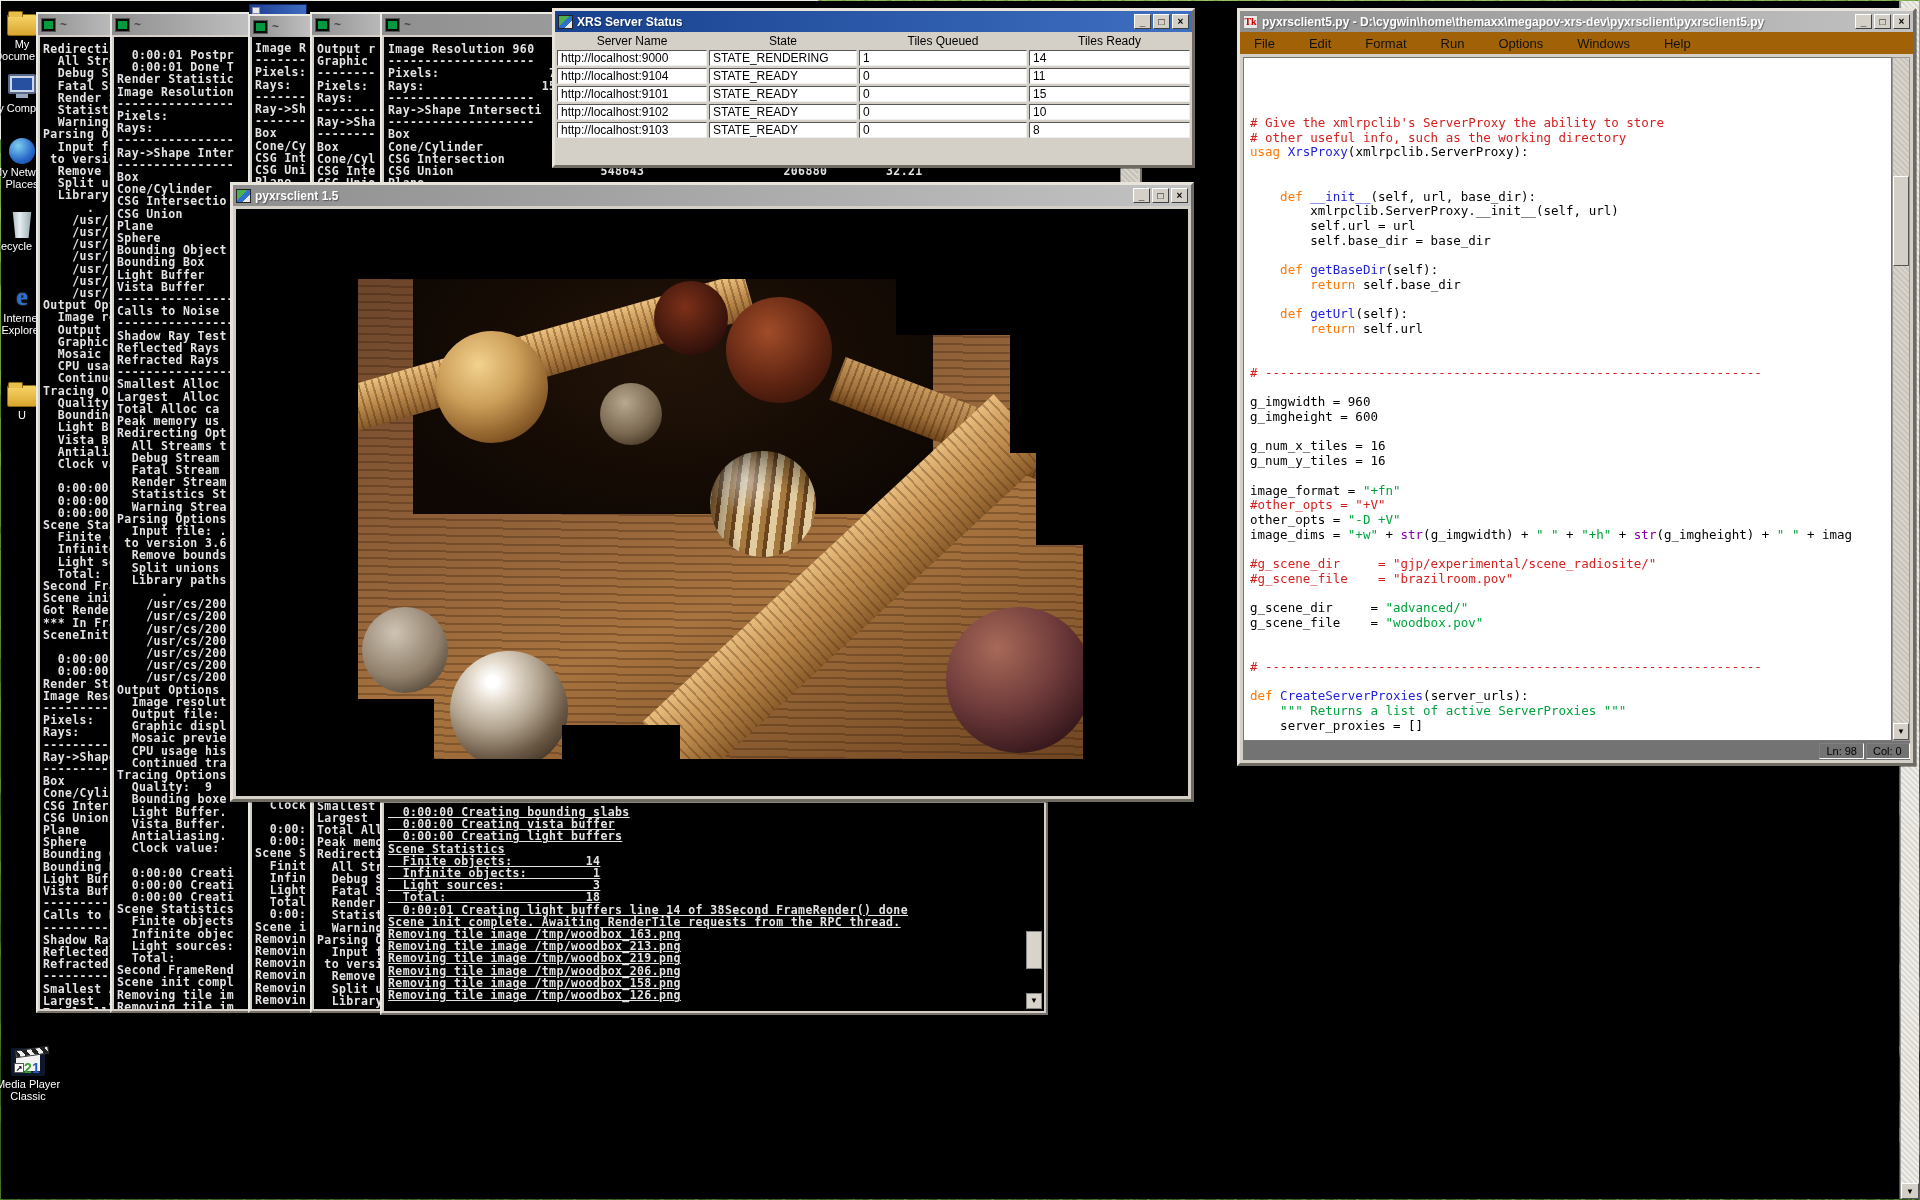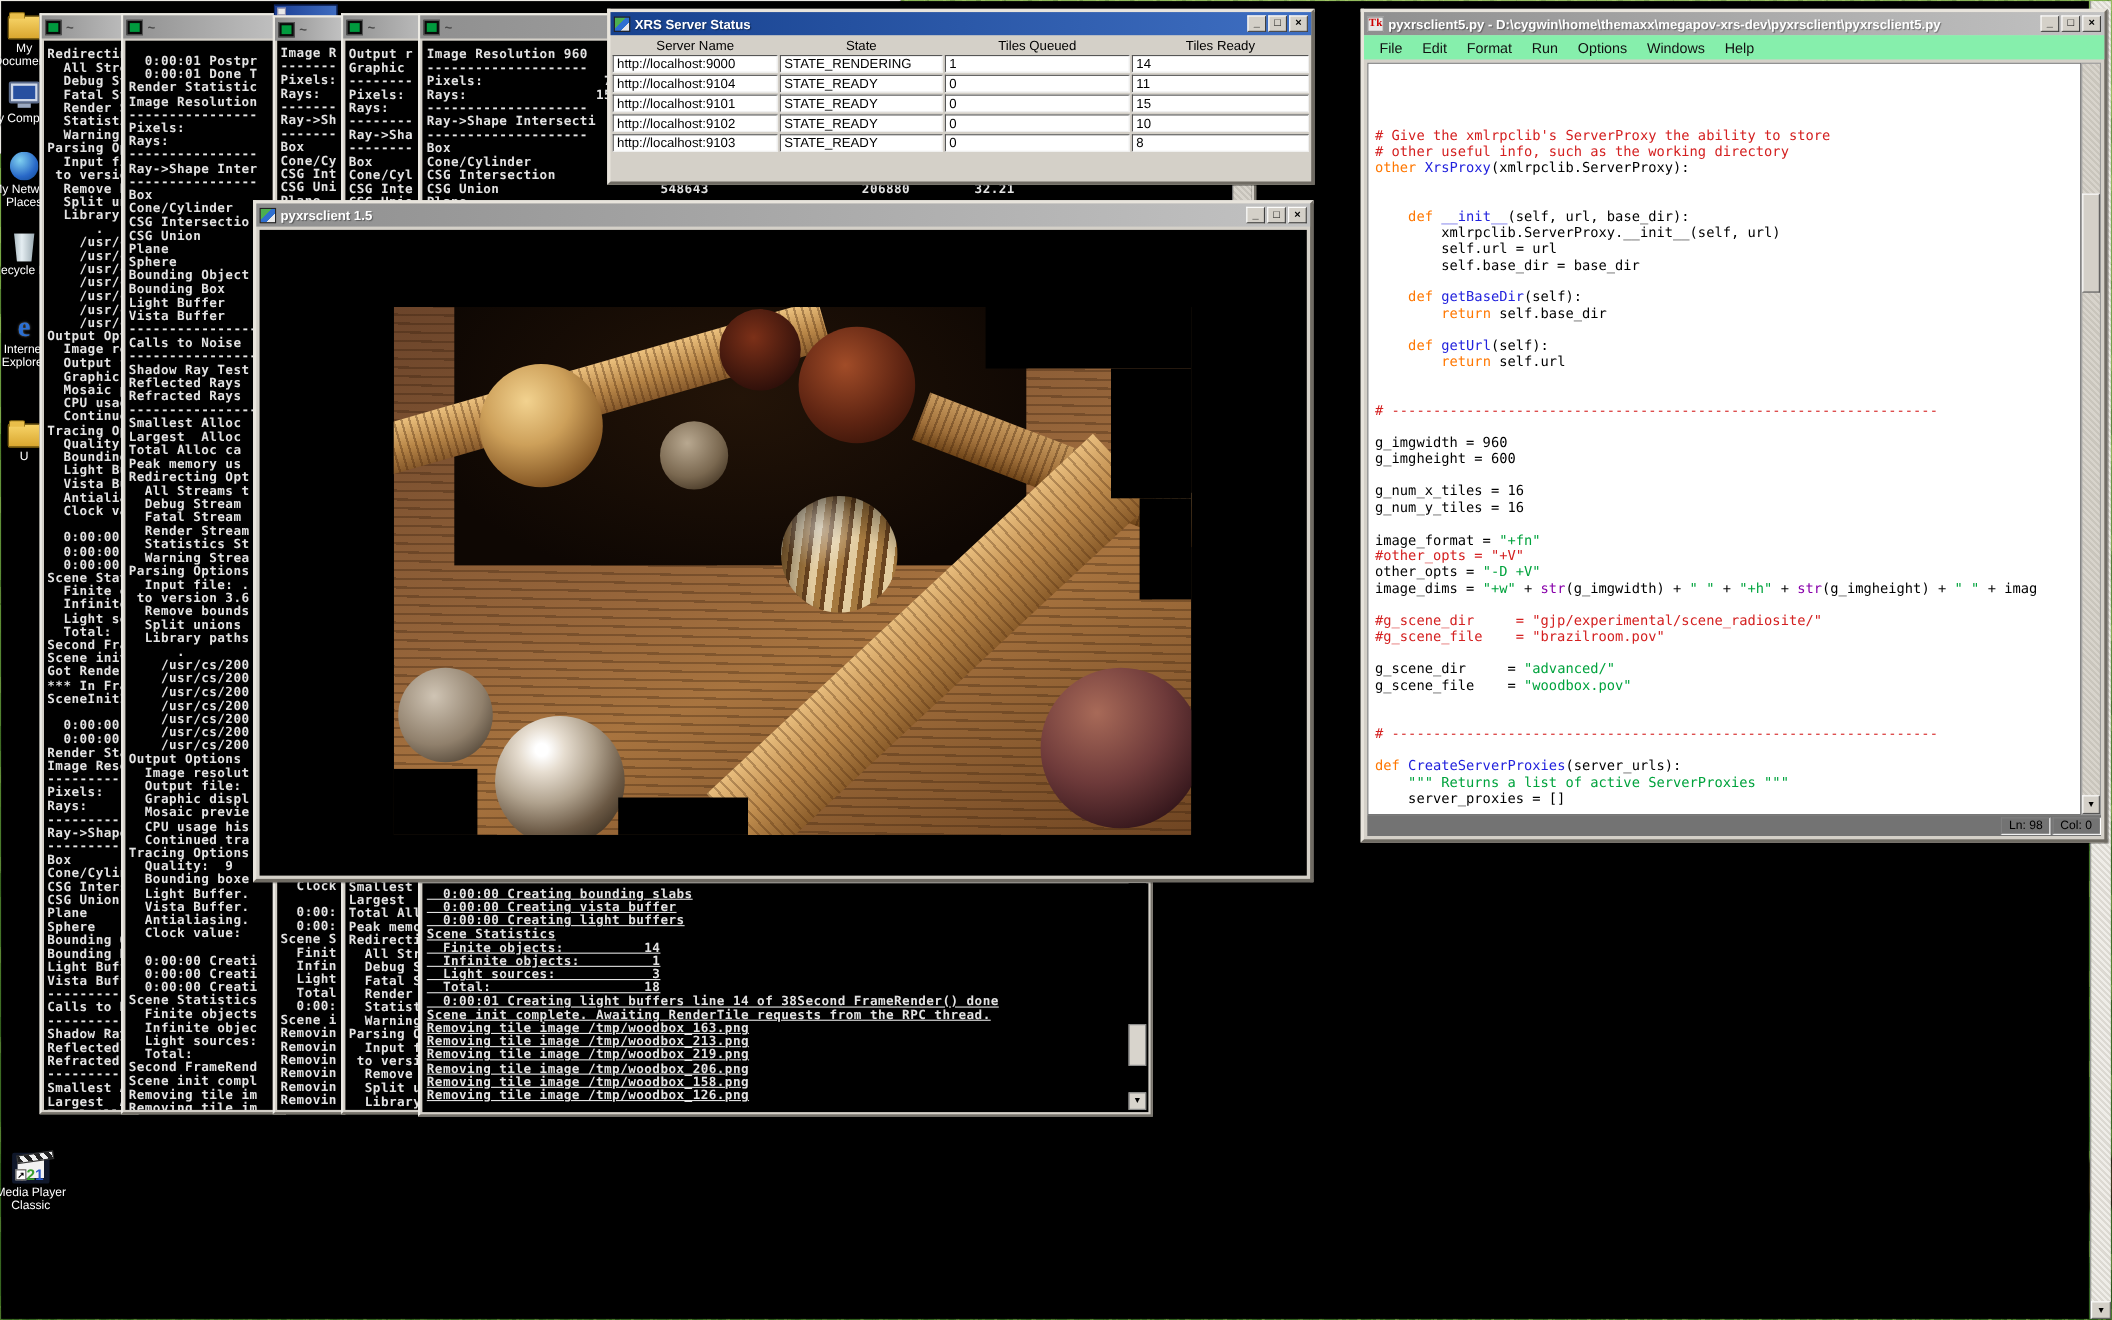--- a/index.html
+++ b/index.html
@@ -64,21 +64,21 @@
   .s8{left:242px;top:104px;width:62px;height:62px;background:radial-gradient(circle at 40% 32%, #b8a890, #7a6850 55%, #3a2c1c 90%);}
   .notch{position:absolute;background:#000;}
   .n1{left:538px;top:0;width:187px;height:56px;}
   .n2{left:652px;top:56px;width:73px;height:118px;}
   .n3{left:678px;top:174px;width:47px;height:92px;}
   .n4{left:0;top:420px;width:76px;height:60px;}
   .n5{left:204px;top:446px;width:118px;height:34px;}
 
   
   #editor{left:1237px;top:8px;width:679px;height:758px;z-index:60;}
-  #editor .menubar{height:22px;display:flex;align-items:center;gap:2px;padding:0 6px;font-size:13px;color:#111;background:#86efac;}
+  #editor .menubar{height:22px;display:flex;align-items:center;gap:18px;padding:0 6px;font-size:13px;color:#111;background:#a16207;}
   .menu-item{padding:1px 8px;}
   #editor .textarea{position:absolute;left:3px;right:21px;top:46px;bottom:22px;background:#fff;border:1px solid #777;overflow:hidden;padding:58px 0 0 6px;}
   .cl{font-family:"DejaVu Sans Mono",monospace;font-size:12.5px;line-height:14.7px;white-space:pre;color:#000;}
   .tok-c{color:#d42020;}.tok-k{color:#ff7700;}.tok-d{color:#2222dd;}.tok-s{color:#00a33d;}.tok-b{color:#8800aa;}.tok-p{color:#000;}
   .vscroll{position:absolute;right:3px;top:46px;bottom:22px;width:18px;background:repeating-linear-gradient(45deg,#d8d4cc 0 2px,#c9c5bc 2px 4px);border:1px solid #999;}
   .vthumb{position:absolute;left:0;right:0;top:118px;height:90px;background:#d4d0c8;border:1px solid;border-color:#fff #555 #555 #fff;}
   .varrow{position:absolute;left:0;right:0;bottom:0;height:17px;background:#d4d0c8;border:1px solid;border-color:#fff #555 #555 #fff;font-size:8px;line-height:15px;text-align:center;color:#000;}
   #editor .statusbar{position:absolute;left:3px;right:3px;bottom:3px;height:19px;background:#737373;display:flex;justify-content:flex-end;gap:2px;align-items:center;}
   .statcell{border:1px solid;border-color:#808080 #fff #fff #808080;font-size:11px;padding:1px 6px;min-width:44px;color:#000;}
 
@@ -680,21 +680,21 @@
       <span class="menu-item">Edit</span>
       <span class="menu-item">Format</span>
       <span class="menu-item">Run</span>
       <span class="menu-item">Options</span>
       <span class="menu-item">Windows</span>
       <span class="menu-item">Help</span>
     </div>
   <div class="textarea">
       <div class="cl"><span class="tok-c"># Give the xmlrpclib's ServerProxy the ability to store</span></div>
       <div class="cl"><span class="tok-c"># other useful info, such as the working directory</span></div>
-      <div class="cl"><span class="tok-k">other </span><span class="tok-d">XrsProxy</span><span class="tok-p">(xmlrpclib.ServerProxy):</span></div>
+      <div class="cl"><span class="tok-k">usag </span><span class="tok-d">XrsProxy</span><span class="tok-p">(xmlrpclib.ServerProxy):</span></div>
       <div class="cl">&nbsp;</div>
       <div class="cl">&nbsp;</div>
       <div class="cl"><span class="tok-p">    </span><span class="tok-k">def </span><span class="tok-d">__init__</span><span class="tok-p">(self, url, base_dir):</span></div>
       <div class="cl"><span class="tok-p">        xmlrpclib.ServerProxy.__init__(self, url)</span></div>
       <div class="cl"><span class="tok-p">        self.url = url</span></div>
       <div class="cl"><span class="tok-p">        self.base_dir = base_dir</span></div>
       <div class="cl">&nbsp;</div>
       <div class="cl"><span class="tok-p">    </span><span class="tok-k">def </span><span class="tok-d">getBaseDir</span><span class="tok-p">(self):</span></div>
       <div class="cl"><span class="tok-p">        </span><span class="tok-k">return</span><span class="tok-p"> self.base_dir</span></div>
       <div class="cl">&nbsp;</div>

